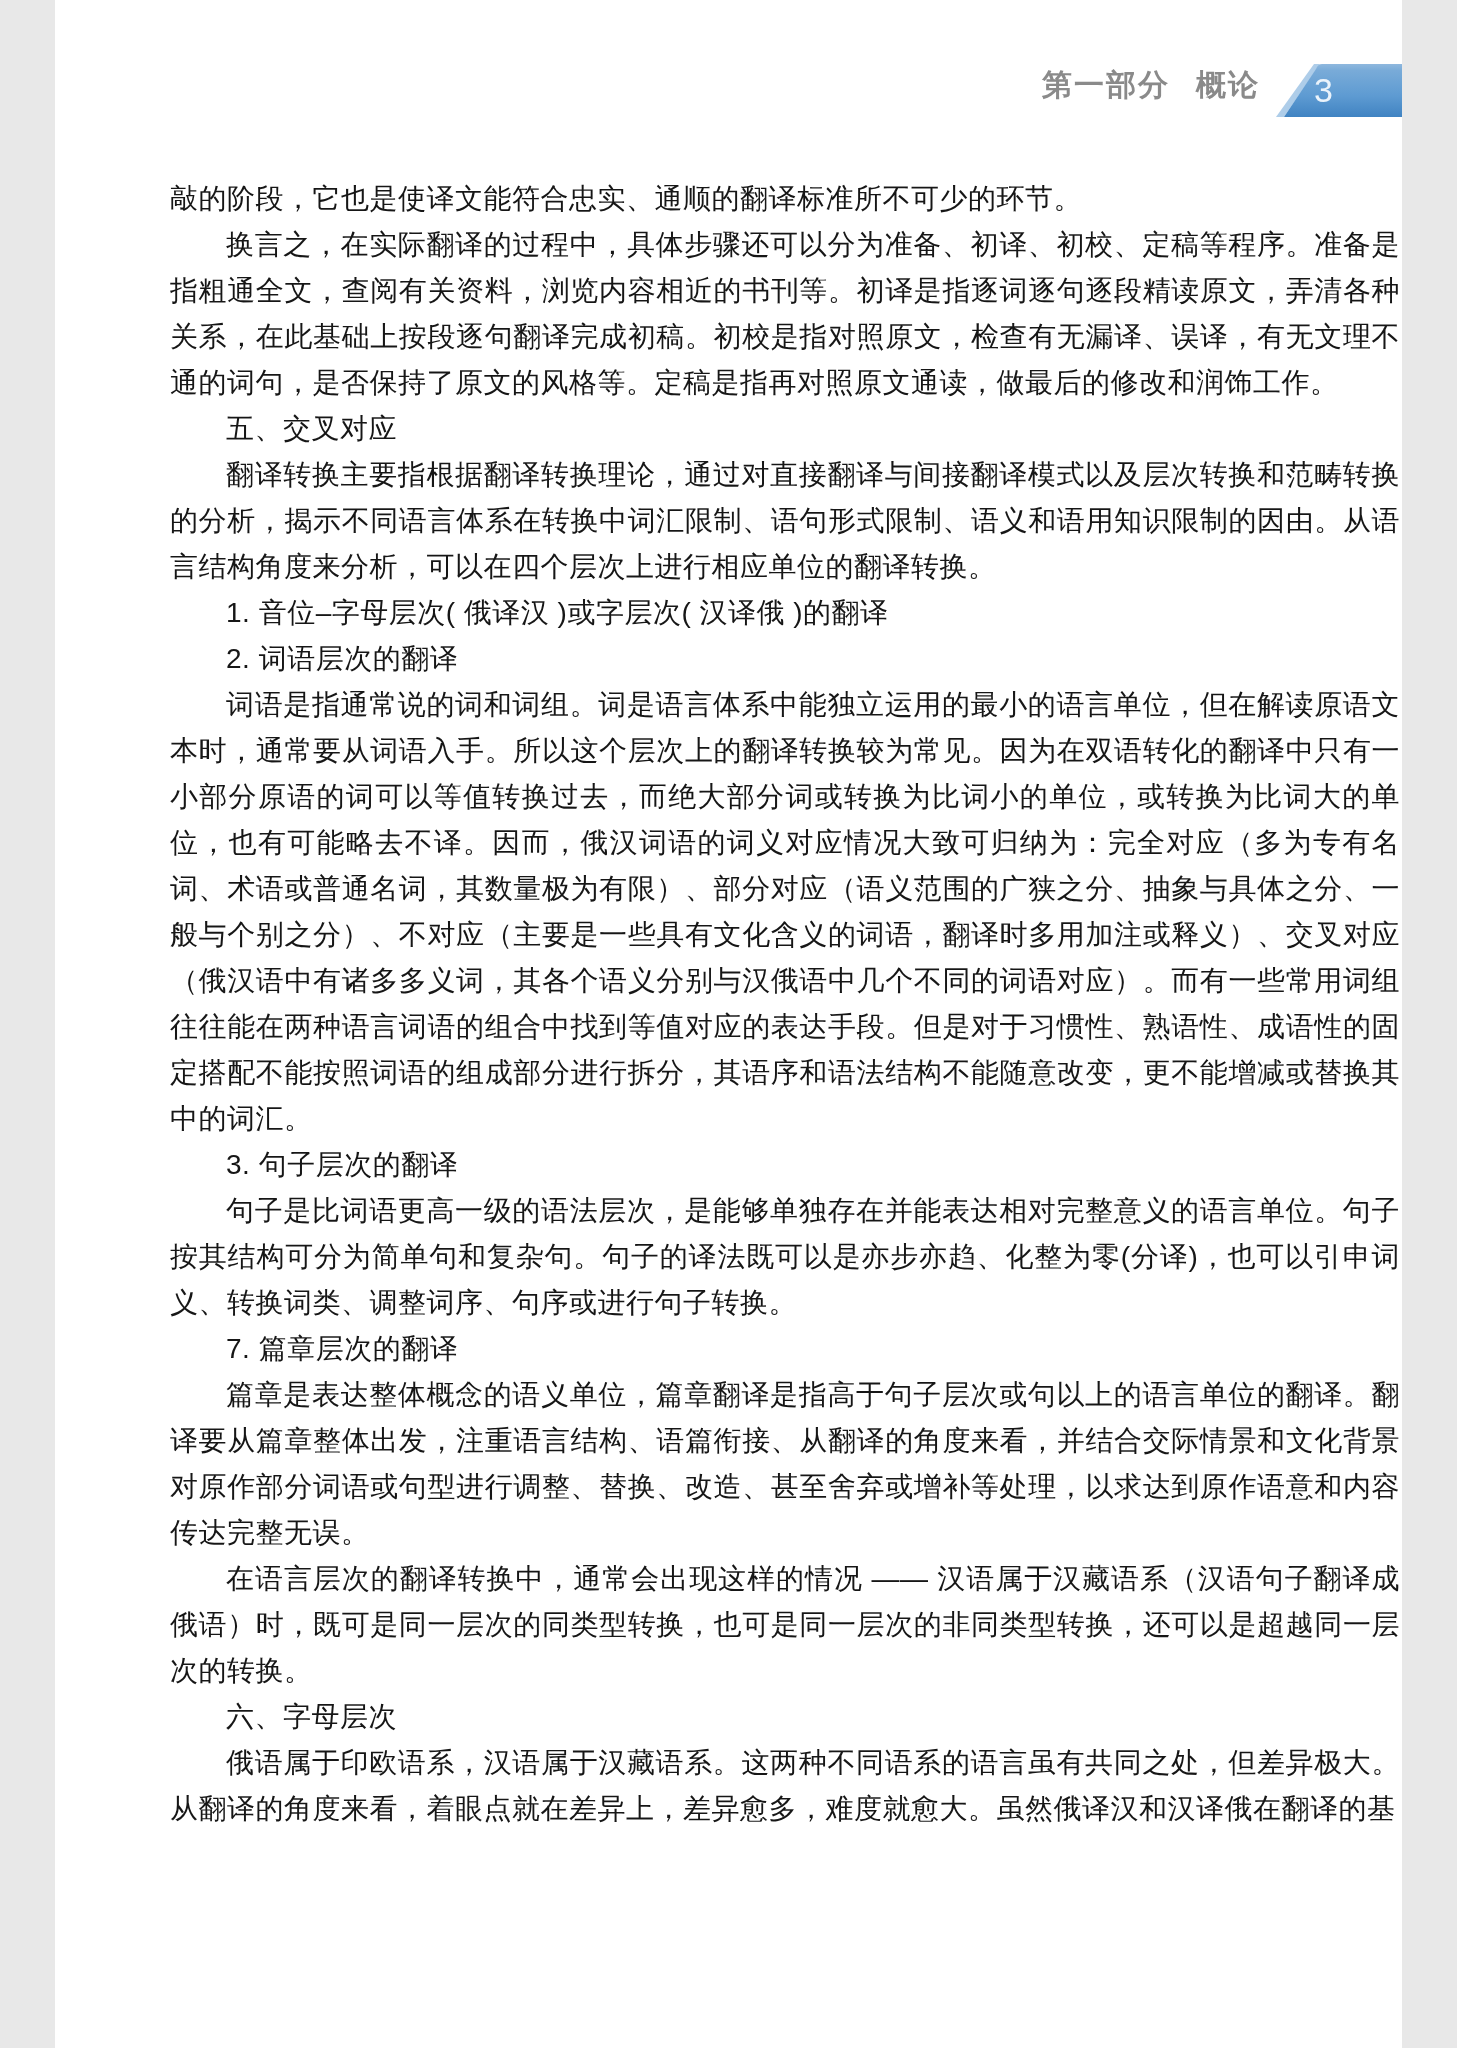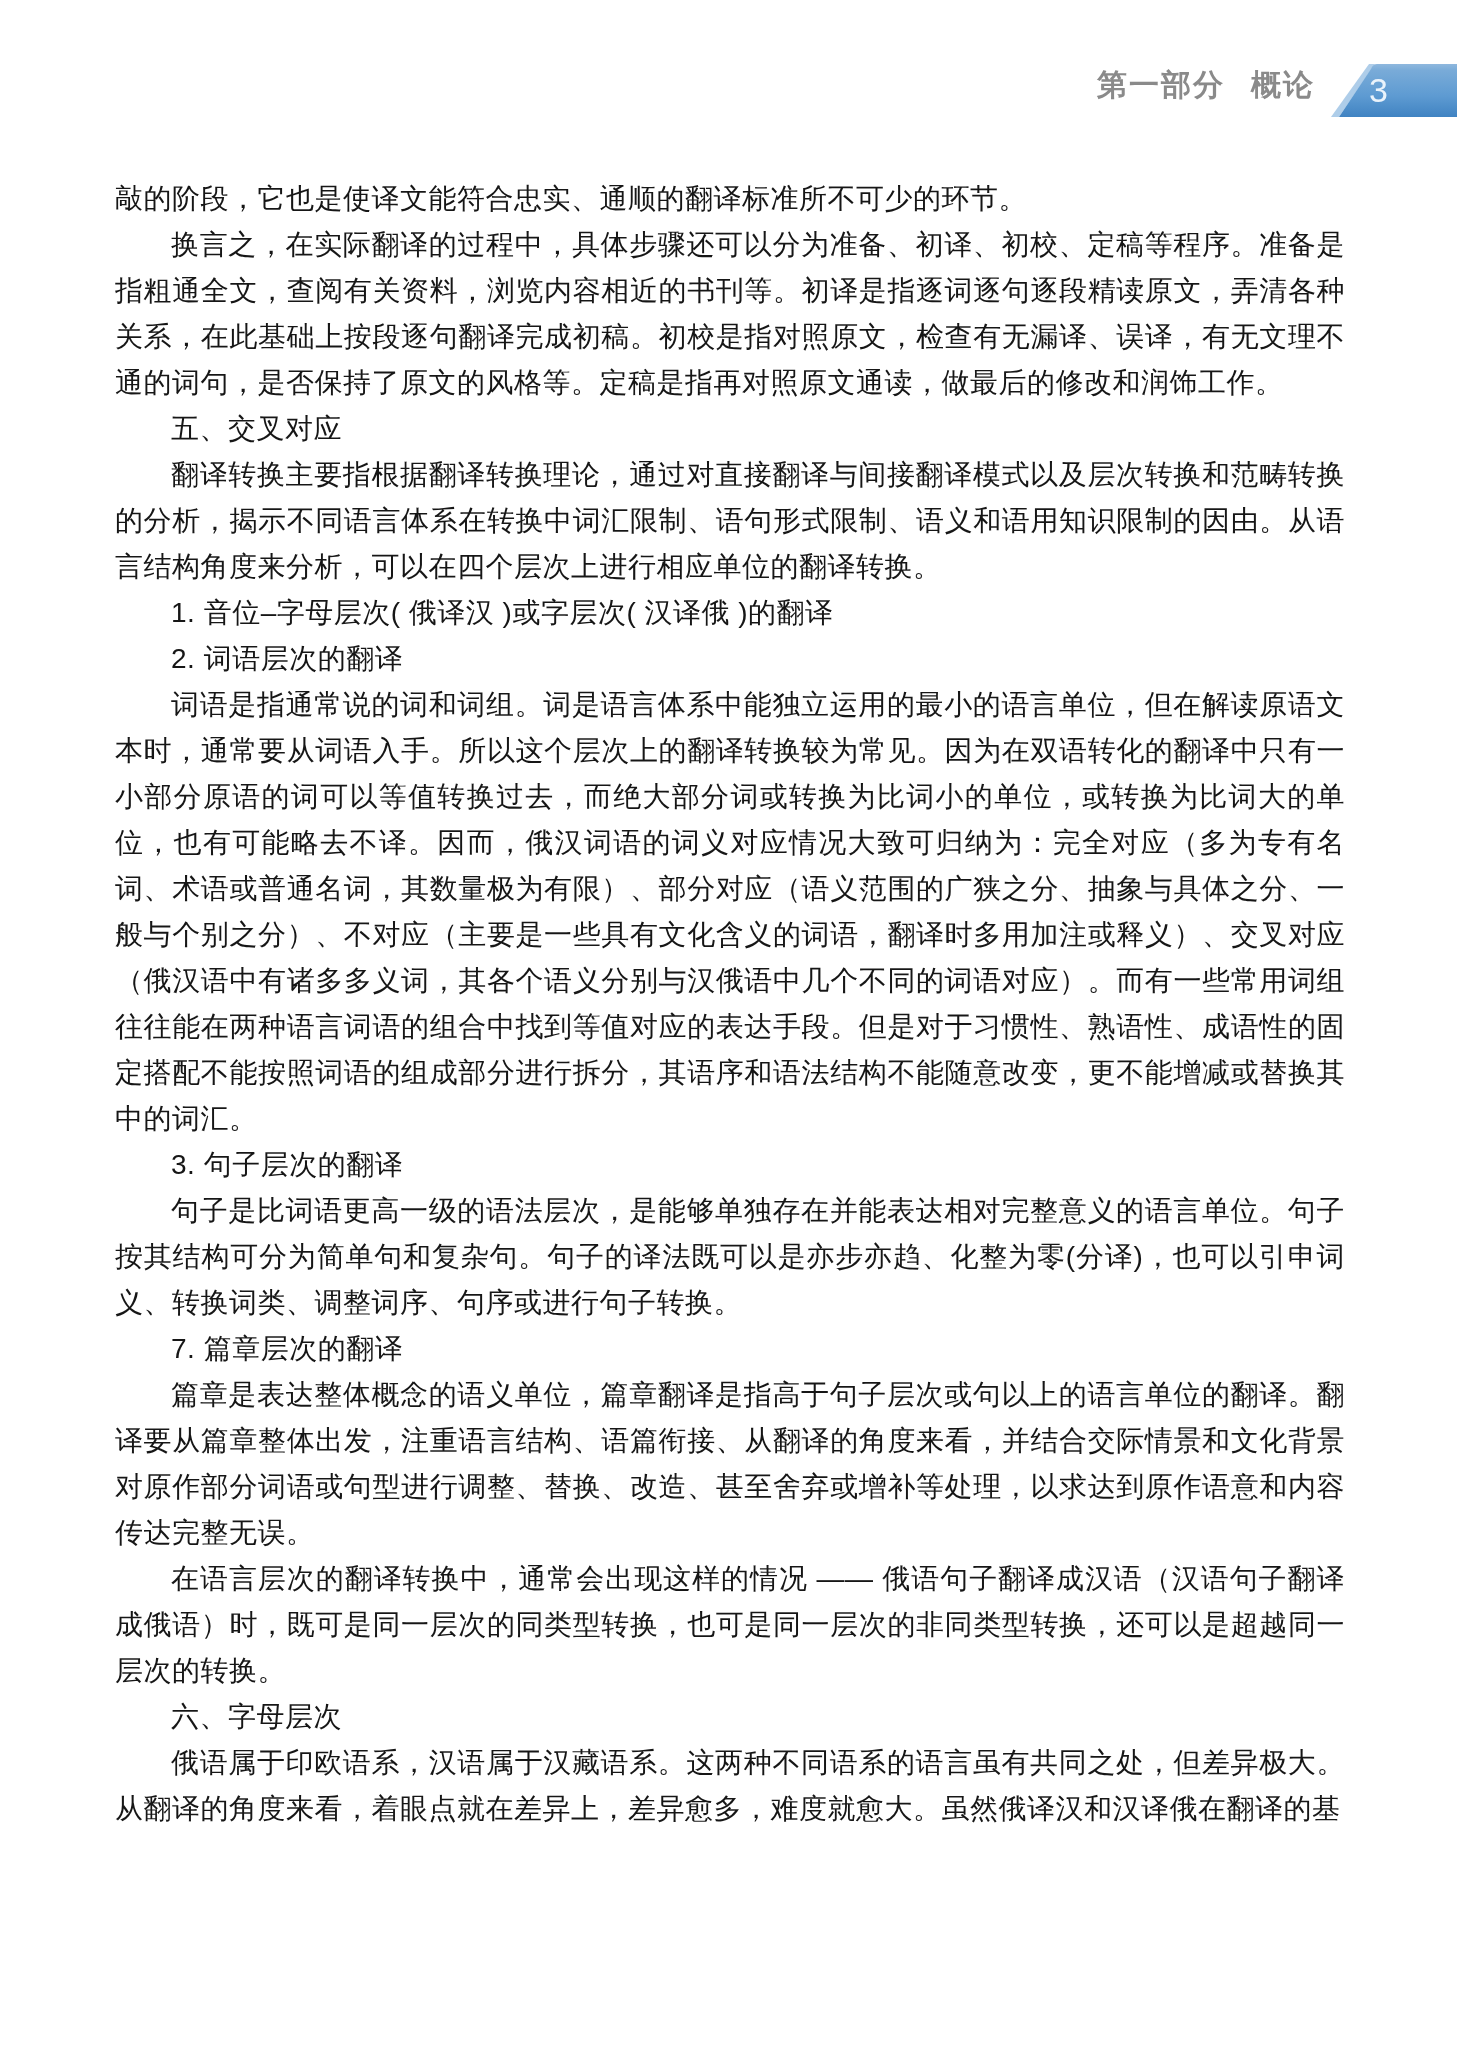--- a/index.html
+++ b/index.html
@@ -1,18 +1,18 @@
 <!DOCTYPE html>
 <html><head>
 <meta charset="utf-8">
 <style>
   html, body { margin: 0; padding: 0; background: #e8e8e8; }
   .page {
     position: relative;
-    width: 1457px;
+    width: 1347px;
     height: 2048px;
     margin: 0 auto;
     background: #ffffff;
     overflow: hidden;
     font-family: "Liberation Sans", sans-serif;
     color: #161616;
   }
 
   
   .running-head {
@@ -99,18 +99,18 @@
       <p class="paragraph">换言之，在实际翻译的过程中，具体步骤还可以分为准备、初译、初校、定稿等程序。准备是指粗通全文，查阅有关资料，浏览内容相近的书刊等。初译是指逐词逐句逐段精读原文，弄清各种关系，在此基础上按段逐句翻译完成初稿。初校是指对照原文，检查有无漏译、误译，有无文理不通的词句，是否保持了原文的风格等。定稿是指再对照原文通读，做最后的修改和润饰工作。</p>
       <p class="heading">五、交叉对应</p>
       <p class="paragraph">翻译转换主要指根据翻译转换理论，通过对直接翻译与间接翻译模式以及层次转换和范畴转换的分析，揭示不同语言体系在转换中词汇限制、语句形式限制、语义和语用知识限制的因由。从语言结构角度来分析，可以在四个层次上进行相应单位的翻译转换。</p>
       <p class="heading">1. 音位–字母层次( 俄译汉 )或字层次( 汉译俄 )的翻译</p>
       <p class="heading">2. 词语层次的翻译</p>
       <p class="paragraph">词语是指通常说的词和词组。词是语言体系中能独立运用的最小的语言单位，但在解读原语文本时，通常要从词语入手。所以这个层次上的翻译转换较为常见。因为在双语转化的翻译中只有一小部分原语的词可以等值转换过去，而绝大部分词或转换为比词小的单位，或转换为比词大的单位，也有可能略去不译。因而，俄汉词语的词义对应情况大致可归纳为：完全对应（多为专有名词、术语或普通名词，其数量极为有限）、部分对应（语义范围的广狭之分、抽象与具体之分、一般与个别之分）、不对应（主要是一些具有文化含义的词语，翻译时多用加注或释义）、交叉对应（俄汉语中有诸多多义词，其各个语义分别与汉俄语中几个不同的词语对应）。而有一些常用词组往往能在两种语言词语的组合中找到等值对应的表达手段。但是对于习惯性、熟语性、成语性的固定搭配不能按照词语的组成部分进行拆分，其语序和语法结构不能随意改变，更不能增减或替换其中的词汇。</p>
       <p class="heading">3. 句子层次的翻译</p>
       <p class="paragraph">句子是比词语更高一级的语法层次，是能够单独存在并能表达相对完整意义的语言单位。句子按其结构可分为简单句和复杂句。句子的译法既可以是亦步亦趋、化整为零(分译)，也可以引申词义、转换词类、调整词序、句序或进行句子转换。</p>
       <p class="heading">7. 篇章层次的翻译</p>
       <p class="paragraph">篇章是表达整体概念的语义单位，篇章翻译是指高于句子层次或句以上的语言单位的翻译。翻译要从篇章整体出发，注重语言结构、语篇衔接、从翻译的角度来看，并结合交际情景和文化背景对原作部分词语或句型进行调整、替换、改造、甚至舍弃或增补等处理，以求达到原作语意和内容传达完整无误。</p>
-      <p class="paragraph">在语言层次的翻译转换中，通常会出现这样的情况 —— 俄语句子翻译成汉语（汉语句子翻译成俄语）时，既可是同一层次的同类型转换，也可是同一层次的非同类型转换，还可以是超越同一层次的转换。</p>
+      <p class="paragraph">在语言层次的翻译转换中，通常会出现这样的情况 —— 汉语属于汉藏语系（汉语句子翻译成俄语）时，既可是同一层次的同类型转换，也可是同一层次的非同类型转换，还可以是超越同一层次的转换。</p>
       <p class="heading">六、字母层次</p>
       <p class="paragraph">俄语属于印欧语系，汉语属于汉藏语系。这两种不同语系的语言虽有共同之处，但差异极大。从翻译的角度来看，着眼点就在差异上，差异愈多，难度就愈大。虽然俄译汉和汉译俄在翻译的基</p>
     </div>
 
 </div>
 
 </body></html>

